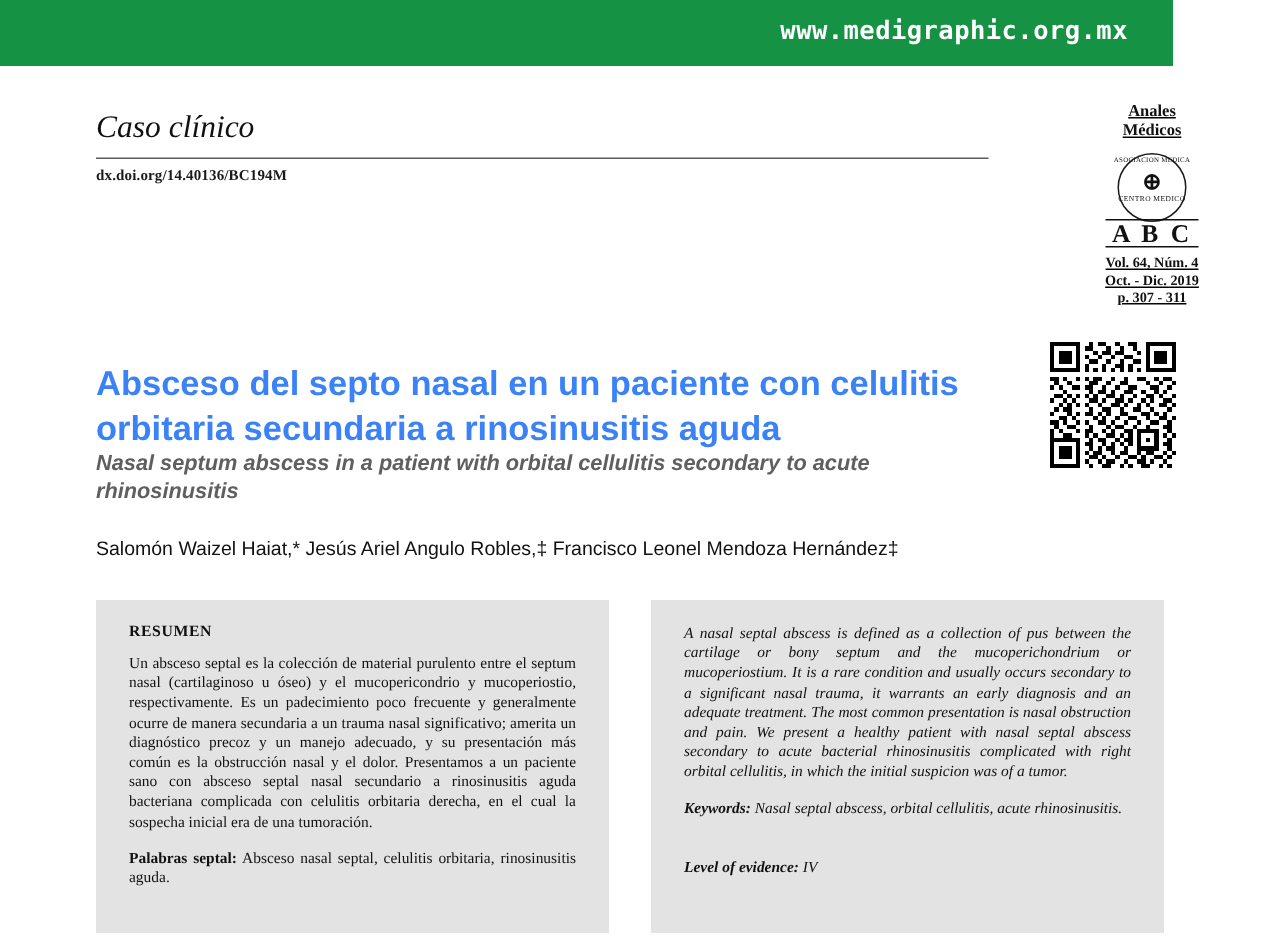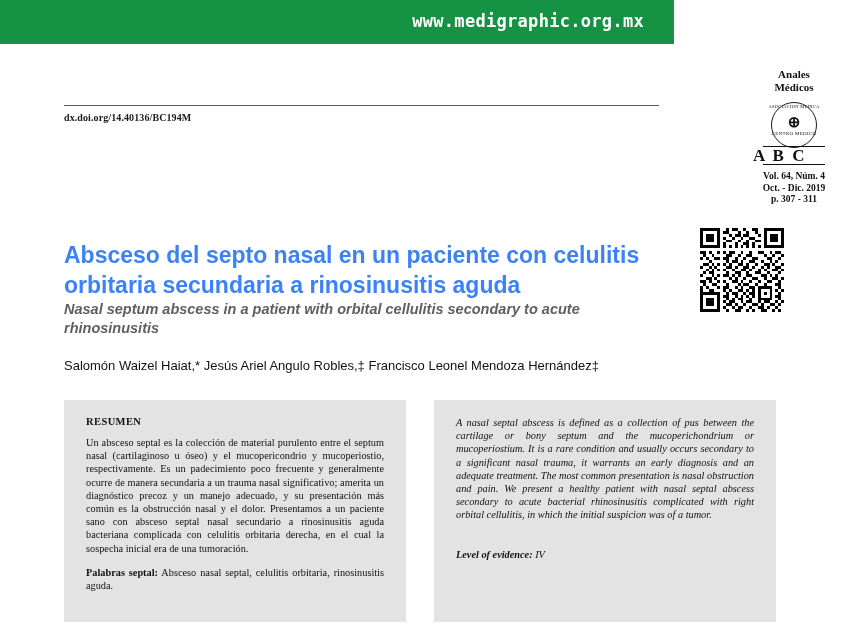--- a/index.html
+++ b/index.html
@@ -13,21 +13,21 @@
     font-family: "Liberation Sans", sans-serif;
     overflow: hidden;
     position: relative;
   }
 
   
   .banner {
     position: absolute;
     left: 0;
     top: 0;
-    width: 674px;
+    width: 782px;
     height: 44px;
     background: #159243;
   }
   .banner-text {
     position: absolute;
     right: 30px;
     top: 11px;
     color: #ffffff;
     font-family: "DejaVu Sans Mono", monospace;
     font-weight: bold;
@@ -67,24 +67,25 @@
     font-family: "Liberation Serif", serif;
     font-weight: bold;
     font-size: 10px;
     color: #1a1a1a;
     letter-spacing: 0.1px;
   }
 
   
   .journal {
     position: absolute;
-    left: 738px;
+    left: 712px;
     top: 24px;
     width: 112px;
     text-align: center;
+    text-decoration: underline;
   }
   .journal-name {
     font-family: "Liberation Serif", serif;
     font-weight: bold;
     font-size: 11px;
     color: #111111;
     line-height: 13px;
   }
   .logo {
     position: relative;
@@ -134,21 +135,21 @@
     font-family: "Liberation Serif", serif;
     font-size: 5px;
     letter-spacing: 0.3px;
     color: #111111;
   }
   .logo-abc {
     position: absolute;
     left: 0;
     top: 44px;
     width: 82px;
-    text-align: left;
+    text-align: center;
     font-family: "Liberation Serif", serif;
     font-weight: bold;
     font-size: 17px;
     letter-spacing: 2px;
     color: #111111;
   }
   .logo-rule {
     position: absolute;
     left: 50%;
     transform: translateX(-50%);
@@ -264,20 +265,21 @@
   .abs-ev b { font-weight: bold; }
 </style>
 </head>
 <body>
 
 <div class="banner">
   <div class="banner-text">www.medigraphic.org.mx</div>
 </div>
 
 <div class="header">
+  <div class="caso-clinico">Caso clínico</div>
   <div class="hr-top"></div>
   <div class="doi">dx.doi.org/14.40136/BC194M</div>
 
   <div class="journal">
     <div class="journal-name">Anales</div>
     <div class="journal-name">Médicos</div>
 
     <div class="logo">
       <div class="logo-circle"></div>
       <div class="logo-arc-text">ASOCIACION MEDICA</div>
@@ -545,17 +547,21 @@
   <div class="abs-head">RESUMEN</div>
   <div class="abs-body">Un absceso septal es la colección de material purulento entre el septum nasal (cartilaginoso u óseo) y el mucopericondrio y mucoperiostio, respectivamente. Es un padecimiento poco frecuente y generalmente ocurre de manera secundaria a un trauma nasal significativo; amerita un diagnóstico precoz y un manejo adecuado, y su presentación más común es la obstrucción nasal y el dolor. Presentamos a un paciente sano con absceso septal nasal secundario a rinosinusitis aguda bacteriana complicada con celulitis orbitaria derecha, en el cual la sospecha inicial era de una tumoración.</div>
   <div class="abs-kw">
     <b>Palabras septal:</b>
     <span>Absceso nasal septal, celulitis orbitaria, rinosinusitis aguda.</span>
   </div>
 </div>
 
 <div class="abs-box right">
   <div class="abs-body italic">A nasal septal abscess is defined as a collection of pus between the cartilage or bony septum and the mucoperichondrium or mucoperiostium. It is a rare condition and usually occurs secondary to a significant nasal trauma, it warrants an early diagnosis and an adequate treatment. The most common presentation is nasal obstruction and pain. We present a healthy patient with nasal septal abscess secondary to acute bacterial rhinosinusitis complicated with right orbital cellulitis, in which the initial suspicion was of a tumor.</div>
+  <div class="abs-kw italic">
+    <b>Keywords:</b>
+    <span>Nasal septal abscess, orbital cellulitis, acute rhinosinusitis.</span>
+  </div>
   <div class="abs-ev italic">
     <b>Level of evidence:</b>
     <span>IV</span>
   </div>
 </div>
 
 </body></html>

